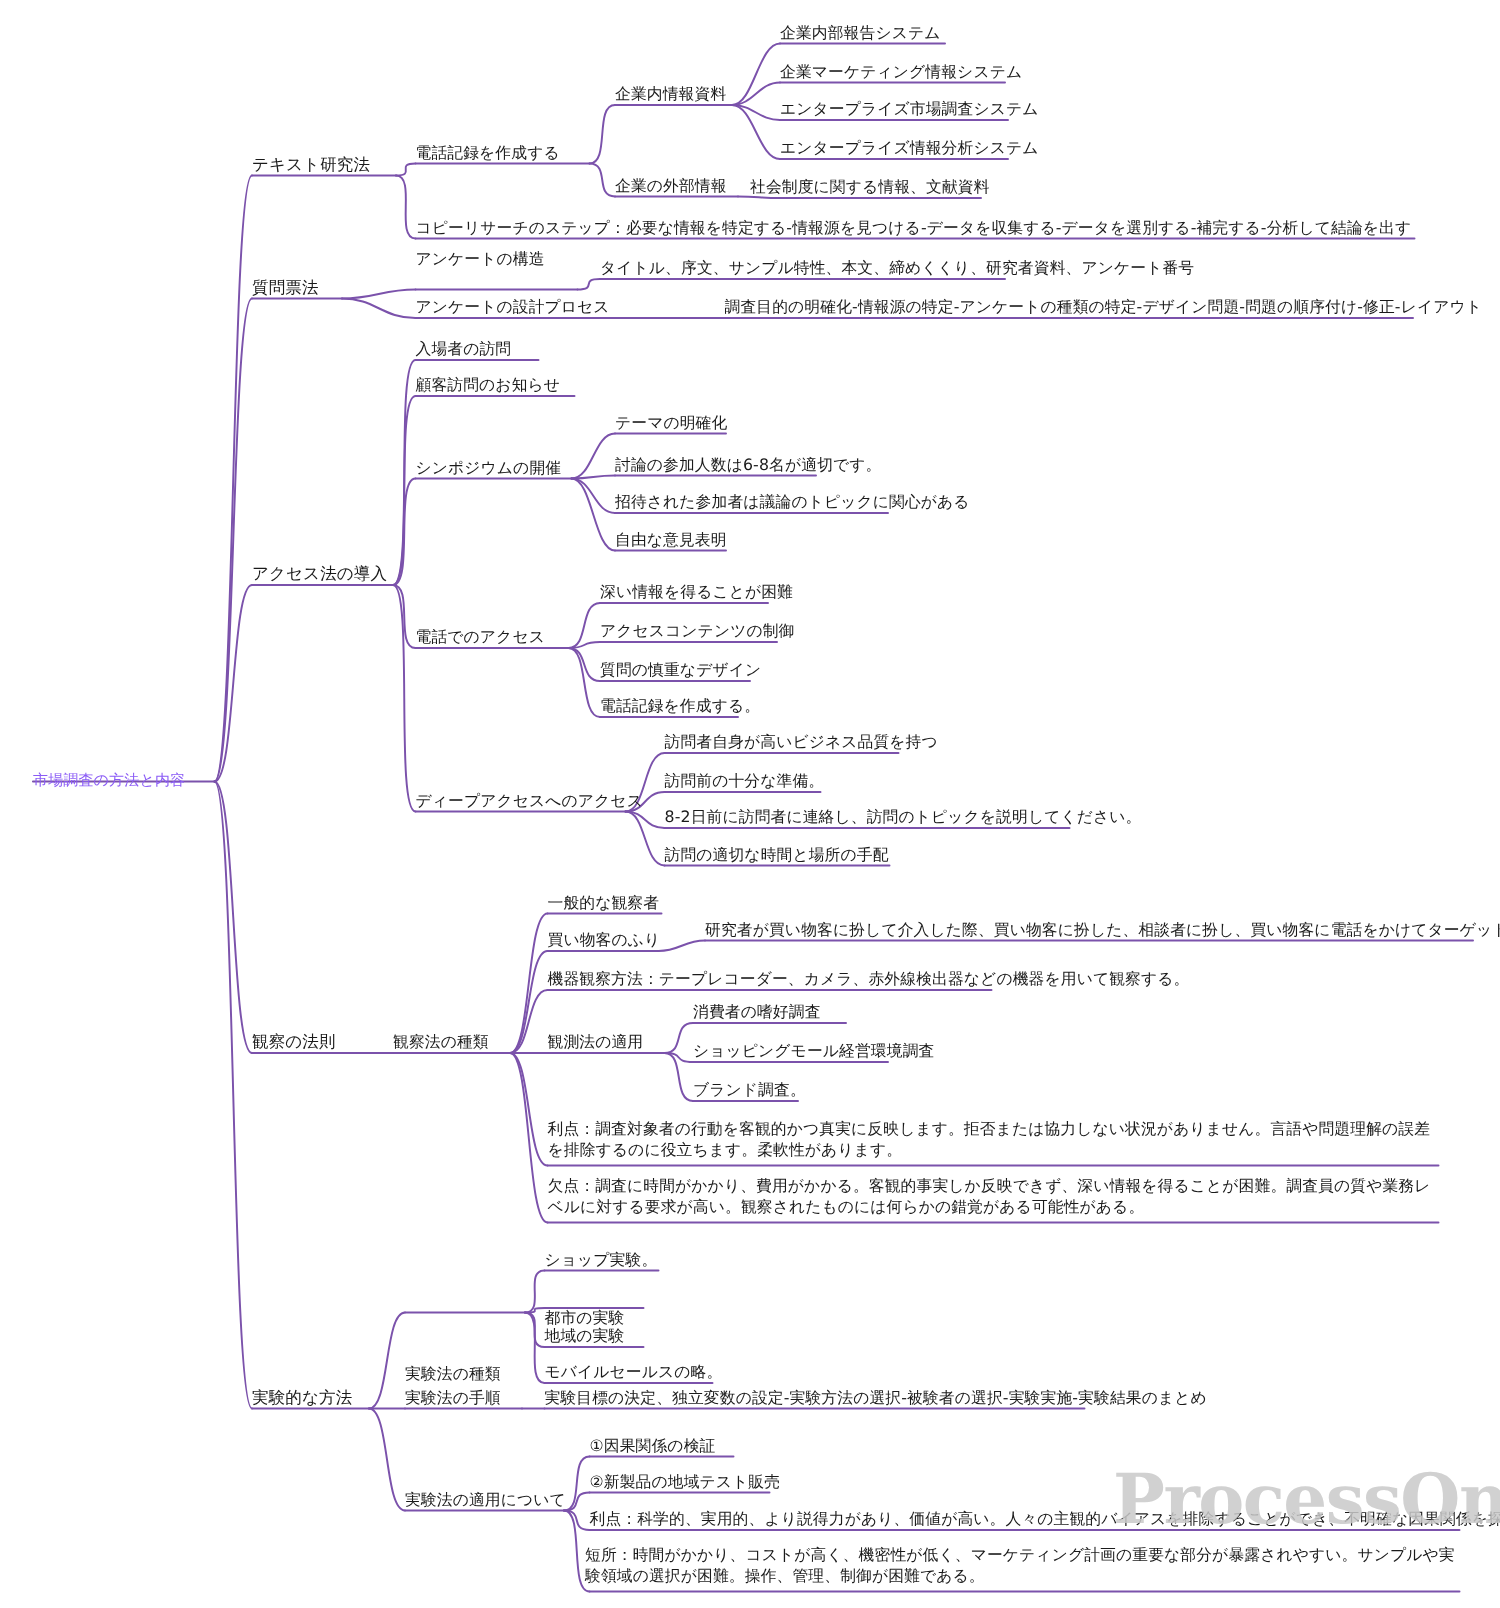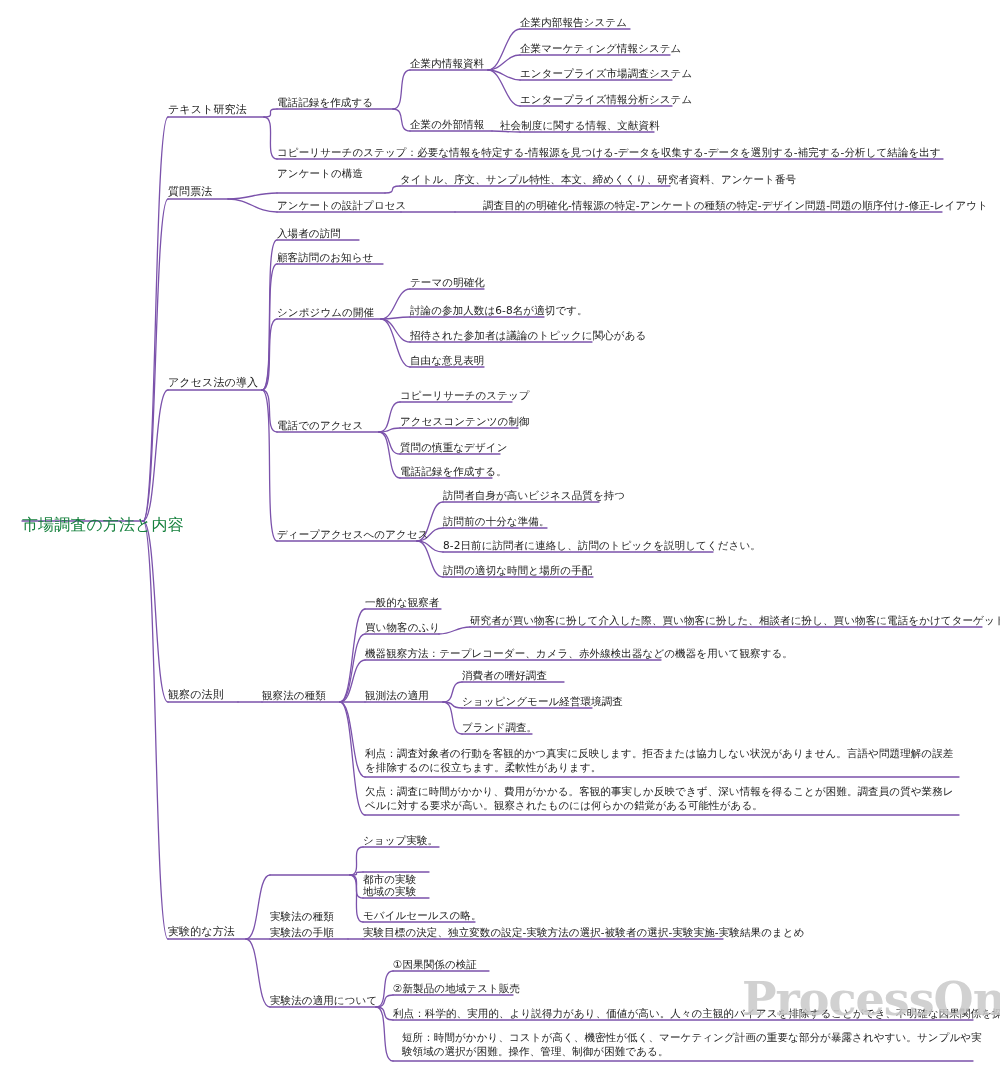--- a/index.html
+++ b/index.html
@@ -32,22 +32,22 @@
     position: absolute;
     white-space: nowrap;
     color: #1a1a1a;
     line-height: 1.35;
     letter-spacing: 0.1px;
   }
   .node.wrap {
     white-space: normal;
   }
   .node-root {
-    font-size: 16px;
-    color: #15803d;
+    font-size: 10px;
+    color: #8b5cf6;
   }
   .node-l1 { font-size: 11px; }
   .node-l2 { font-size: 10.5px; }
   .node-l3 { font-size: 10.5px; }
   .node-l4 { font-size: 10.5px; }
   .watermark {
     position: absolute;
     left: 742px;
     top: 972px;
     font-family: "DejaVu Serif", "Liberation Serif", serif;
@@ -202,21 +202,21 @@
       <div class="node node-l3" style="left: 455px; top: 198px; margin-left: 28px;">調査目的の明確化-情報源の特定-アンケートの種類の特定-デザイン問題-問題の順序付け-修正-レイアウト</div>
       <div class="node node-l1" style="left: 168px; top: 376px;">アクセス法の導入</div>
       <div class="node node-l2" style="left: 277px; top: 226px;">入場者の訪問</div>
       <div class="node node-l2" style="left: 277px; top: 250px;">顧客訪問のお知らせ</div>
       <div class="node node-l2" style="left: 277px; top: 305px;">シンポジウムの開催</div>
       <div class="node node-l3" style="left: 410px; top: 275px;">テーマの明確化</div>
       <div class="node node-l3" style="left: 410px; top: 303px;">討論の参加人数は6-8名が適切です。</div>
       <div class="node node-l3" style="left: 410px; top: 328px;">招待された参加者は議論のトピックに関心がある</div>
       <div class="node node-l3" style="left: 410px; top: 353px;">自由な意見表明</div>
       <div class="node node-l2" style="left: 277px; top: 418px;">電話でのアクセス</div>
-      <div class="node node-l3" style="left: 400px; top: 388px;">コピーリサーチのステップ</div>
+      <div class="node node-l3" style="left: 400px; top: 388px;">深い情報を得ることが困難</div>
       <div class="node node-l3" style="left: 400px; top: 414px;">アクセスコンテンツの制御</div>
       <div class="node node-l3" style="left: 400px; top: 440px;">質問の慎重なデザイン</div>
       <div class="node node-l3" style="left: 400px; top: 464px;">電話記録を作成する。</div>
       <div class="node node-l2" style="left: 277px; top: 527px;">ディープアクセスへのアクセス</div>
       <div class="node node-l3" style="left: 443px; top: 488px;">訪問者自身が高いビジネス品質を持つ</div>
       <div class="node node-l3" style="left: 443px; top: 514px;">訪問前の十分な準備。</div>
       <div class="node node-l3" style="left: 443px; top: 538px;">8-2日前に訪問者に連絡し、訪問のトピックを説明してください。</div>
       <div class="node node-l3" style="left: 443px; top: 563px;">訪問の適切な時間と場所の手配</div>
       <div class="node node-l1" style="left: 168px; top: 688px;">観察の法則</div>
       <div class="node node-l2" style="left: 262px; top: 688px;">観察法の種類</div>
@@ -235,16 +235,16 @@
       <div class="node node-l3" style="left: 363px; top: 833px;">ショップ実験。</div>
       <div class="node node-l3" style="left: 363px; top: 858px; margin-top: 14px;">都市の実験</div>
       <div class="node node-l3" style="left: 363px; top: 884px;">地域の実験</div>
       <div class="node node-l3" style="left: 363px; top: 908px;">モバイルセールスの略。</div>
       <div class="node node-l2" style="left: 270px; top: 925px;">実験法の手順</div>
       <div class="node node-l3" style="left: 363px; top: 925px;">実験目標の決定、独立変数の設定-実験方法の選択-被験者の選択-実験実施-実験結果のまとめ</div>
       <div class="node node-l2" style="left: 270px; top: 993px;">実験法の適用について</div>
       <div class="node node-l3" style="left: 393px; top: 957px;">①因果関係の検証</div>
       <div class="node node-l3" style="left: 393px; top: 981px;">②新製品の地域テスト販売</div>
       <div class="node node-l3" style="left: 393px; top: 1006px;">利点：科学的、実用的、より説得力があり、価値が高い。人々の主観的バイアスを排除することができ、不明確な因果関係を探求することができる。</div>
-      <div class="node node-l3 wrap" style="left: 402px; top: 1030px; width: 580px;">短所：時間がかかり、コストが高く、機密性が低く、マーケティング計画の重要な部分が暴露されやすい。サンプルや実験領域の選択が困難。操作、管理、制御が困難である。</div>
+      <div class="node node-l3 wrap" style="left: 390px; top: 1030px; width: 580px;">短所：時間がかかり、コストが高く、機密性が低く、マーケティング計画の重要な部分が暴露されやすい。サンプルや実験領域の選択が困難。操作、管理、制御が困難である。</div>
     </div>
   <div class="watermark">ProcessOn</div>
 </div>
 
 </body></html>

